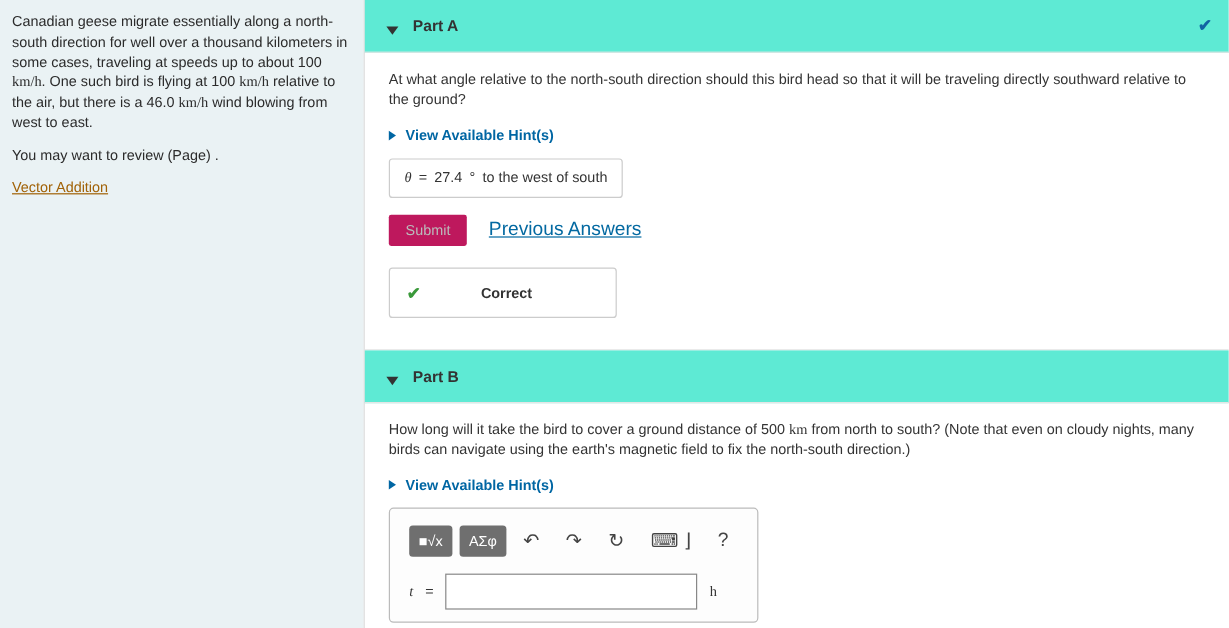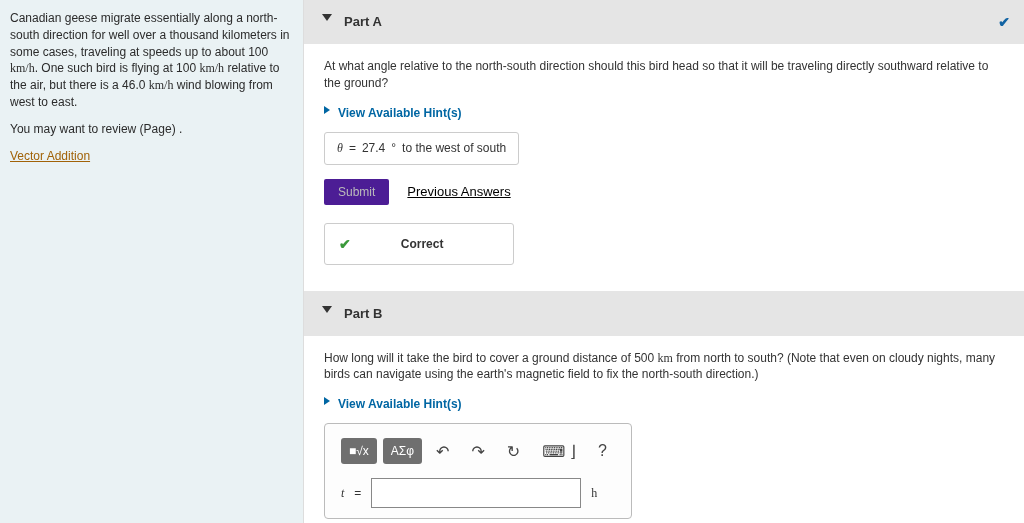--- a/index.html
+++ b/index.html
@@ -4,35 +4,35 @@
 <style>
   * { box-sizing: border-box; margin: 0; padding: 0; }
   body { font-family: Arial, Helvetica, sans-serif; font-size: 12px; color: #333; background: #fff; width: 1024px; }
   .container { display: flex; }
   .sidebar { width: 303px; padding: 10px 12px 10px 10px; background: #eaf2f4; flex-shrink: 0; }
   .sidebar p { margin-bottom: 10px; line-height: 1.4; color: #2b2b2b; }
   .kmh { font-family: Georgia, serif; }
   a { color: #a16207; text-decoration: underline; }
   .main { flex: 1; border-left: 1px solid #ddd; }
   .part { border-bottom: 1px solid #e5e5e5; }
-  .part-header { display: flex; align-items: flex-start; padding: 14px 18px; background: #e5e5e5; border-bottom: 1px solid #e5e5e5; position: relative; }
+  .part-header { display: flex; align-items: flex-end; padding: 14px 18px; background: #5eead4; border-bottom: 1px solid #e5e5e5; position: relative; }
   .part-header .caret { width: 0; height: 0; border-left: 5px solid transparent; border-right: 5px solid transparent; border-top: 7px solid #333; margin-right: 12px; }
   .part-header .title { font-weight: bold; font-size: 13px; }
   .part-header .check-right { position: absolute; right: 14px; color: #1163a3; font-size: 14px; font-weight: bold; }
   .part-body { padding: 14px 20px 22px 20px; }
   .question { margin-bottom: 14px; line-height: 1.4; }
   .km { font-family: Liberation Serif, serif; }
-  .hints { color: #0066a3; font-weight: bold; margin-bottom: 12px; display: flex; cursor: pointer; }
+  .hints { color: #0066a3; font-weight: bold; margin-bottom: 12px; display: flex; align-items: center; cursor: pointer; }
   .hints .tri { width: 0; height: 0; border-top: 4px solid transparent; border-bottom: 4px solid transparent; border-left: 6px solid #0066a3; margin-right: 8px; }
   .answer-box { border: 1px solid #ccc; border-radius: 3px; padding: 8px 12px; display: inline-flex; align-items: center; gap: 6px; margin-bottom: 14px; background: #fff; }
   .theta { font-style: italic; font-family: Georgia, serif; }
   .btnrow { display: flex; align-items: center; gap: 18px; margin-bottom: 18px; }
   .btn { padding: 6px 14px; border-radius: 2px; font-size: 12px; cursor: pointer; border: none; }
-  .btn-submit-dis { background: #4c1d95; color: #bbb; cursor: default; }
-  .prev-link { color: #000000; text-decoration: underline; font-size: 13px; }
+  .btn-submit-dis { background: #be185d; color: #bbb; cursor: default; }
+  .prev-link { color: #0369a1; text-decoration: underline; font-size: 16px; }
   .feedback { border: 1px solid #ccc; border-radius: 3px; padding: 12px 14px; display: inline-flex; align-items: center; gap: 12px; margin-bottom: 4px; min-width: 190px; }
   .feedback.correct .icon { color: #3a993a; font-weight: bold; font-size: 14px; }
   .feedback .text { font-weight: bold; margin-left: 38px; }
   .eq-editor { border: 1px solid #bbb; border-radius: 4px; padding: 10px; background: #fdfdfd; margin-bottom: 16px; display: inline-block; }
   .toolbar { display: flex; gap: 6px; align-items: center; padding: 4px 6px; margin-bottom: 10px; }
   .tool { background: #6f6f6f; color: #fff; border-radius: 3px; padding: 4px 8px; font-size: 12px; display: flex; align-items: center; justify-content: center; min-width: 24px; height: 26px; cursor: pointer; }
   .tool.ghost { background: transparent; color: #444; font-size: 16px; }
   .inputline { display: flex; align-items: center; gap: 10px; padding: 0 6px; }
   .inputline .var { font-style: italic; font-family: Georgia, serif; }
   .inputline input { border: 1px solid #888; height: 30px; width: 210px; padding: 0 6px; }

